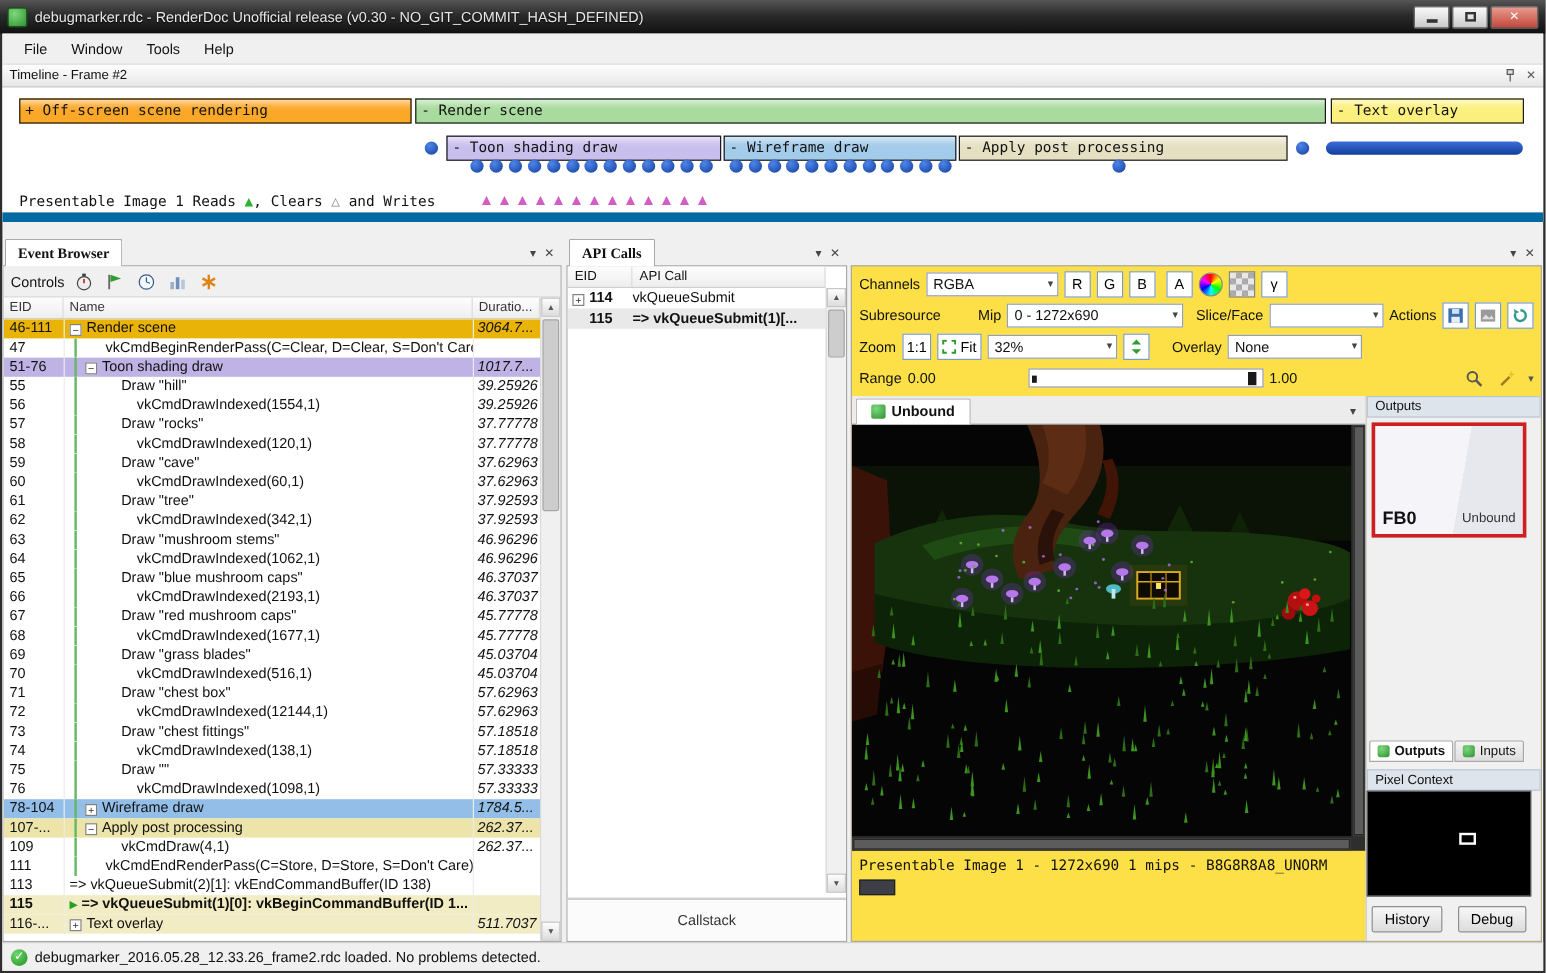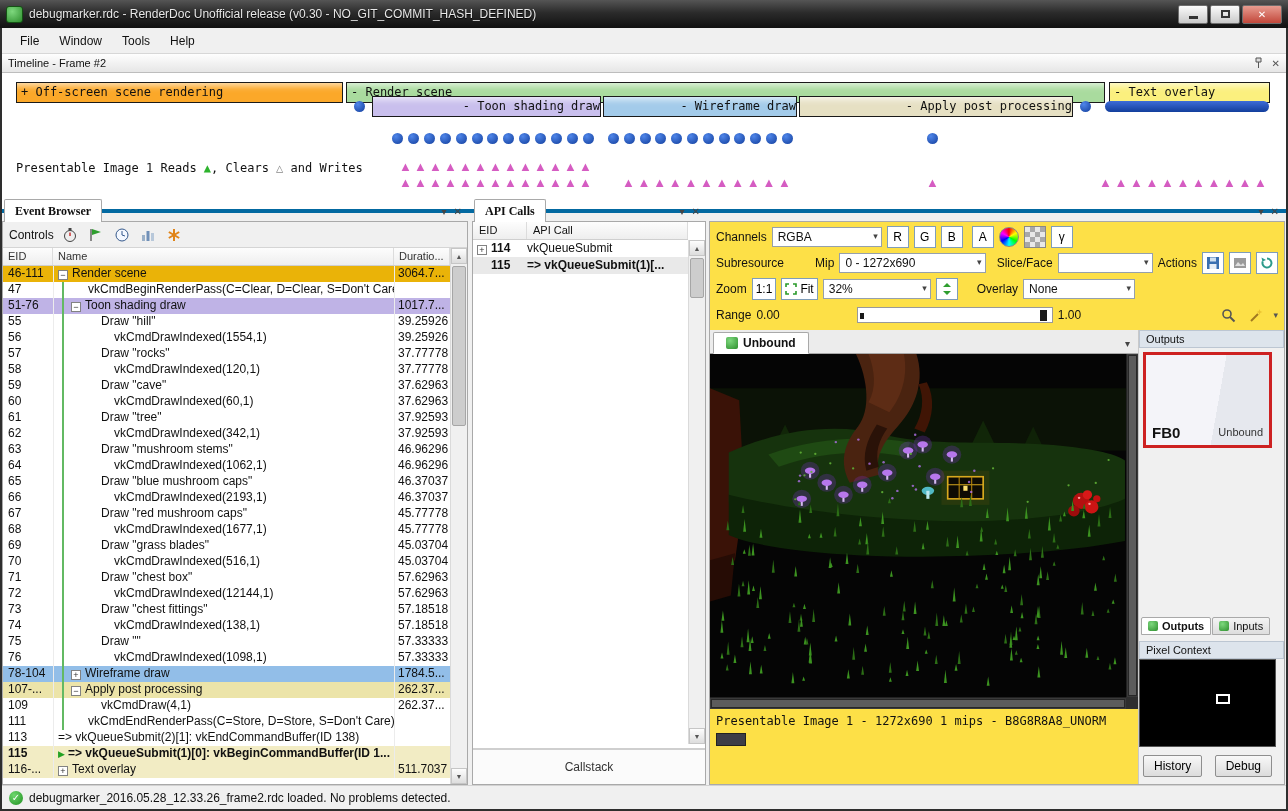--- a/index.html
+++ b/index.html
@@ -19,23 +19,23 @@
 
   
   .menubar { position:absolute; top:28px; left:2px; right:2px; height:26px; background:#f0f0f0; border-bottom:1px solid #d7d7d7; display:flex; align-items:center; padding-left:8px; }
   .menu-item { padding:4px 10px; }
 
   
   .timeline-panel { position:absolute; top:54px; left:2px; right:2px; height:143px; }
   .tl-header { height:19px; background:linear-gradient(#fefefe,#e6e6e6); border-bottom:1px solid #bdbdbd; display:flex; align-items:center; padding:0 6px; font-size:11px; }
   .tl-header .t { flex:1; }
   .tl-hicons { display:flex; gap:8px; color:#555; align-items:center; font-size:10px; }
-  .tl-body { position:relative; height:140px; background:#fff; border-bottom:4px solid #0369a1; overflow:hidden; }
+  .tl-body { position:relative; height:112px; background:#fff; border-bottom:8px solid #0369a1; overflow:hidden; }
   .tl-row { position:absolute; left:0; right:0; height:21px; }
-  #tl-row1 { top:9px; } #tl-row2 { top:23px;text-align:right; } #tl-row3 { top:59px; height:13px; }
+  #tl-row1 { top:9px; } #tl-row2 { top:40px; } #tl-row3 { top:59px; height:13px; }
   .tl-block { position:absolute; top:0; height:21px; border:1px solid #1a1a1a; font-family:"DejaVu Sans Mono",monospace; font-size:12px; line-height:18px; padding-left:4px; white-space:nowrap; overflow:hidden; box-shadow:inset 0 9px 6px -6px rgba(255,255,255,.65); }
   .tl-dot { position:absolute; top:5px; width:11px; height:11px; border-radius:50%; background:radial-gradient(circle at 35% 30%, #4f86ea, #123e9c); }
   #tl-row3 .tl-dot { top:1px; }
   .tl-bar { position:absolute; top:5px; height:11px; border-radius:6px; background:linear-gradient(#3d6cd8,#123e9c); }
   .tl-markers { position:absolute; left:0; right:0; top:84px; height:38px; }
   .tl-legend { position:absolute; left:14px; top:4px; font-family:"DejaVu Sans Mono",monospace; font-size:12px; white-space:pre; }
   .tri-green { color:#2db32d; } .tri-clear { color:#8a8a8a; }
   .tl-tri { position:absolute; font-size:13px; line-height:13px; color:#d55cc2; }
 
   
@@ -54,21 +54,21 @@
   
   .eb-toolbar { position:absolute; top:0; left:0; right:0; height:26px; background:#f0f0f0; border-bottom:1px solid #d5d5d5; display:flex; align-items:center; gap:6px; padding:0 6px; }
   .eb-icon { width:20px; height:20px; display:flex; align-items:center; justify-content:center; }
   .colhead { position:absolute; top:26px; left:0; right:17px; height:18px; background:linear-gradient(#fdfdfd,#eee); border-bottom:1px solid #cfcfcf; display:flex; font-size:11px; color:#333; }
   .colhead span { padding:2px 0 0 5px; border-right:1px solid #dcdcdc; overflow:hidden; white-space:nowrap; }
   .ch-eid { flex:0 0 50px; } .ch-name { flex:1; } .ch-dur { flex:0 0 56px; }
   .eb-rows { position:absolute; top:44px; bottom:0; left:0; right:17px; overflow:hidden; background:#fff; }
   .erow { display:flex; height:16px; line-height:15px; white-space:nowrap; }
   .c-eid { flex:0 0 50px; padding-left:5px; overflow:hidden; }
   .c-name { flex:1; position:relative; overflow:hidden; border-left:1px solid #ececec; }
-  .c-dur { flex:0 0 56px; border-left:1px solid #ececec; padding-left:3px; overflow:hidden; }
+  .c-dur { flex:0 0 56px; border-left:1px solid #ececec; padding-left:3px; overflow:hidden;font-style:italic; }
   .guide { display:none; position:absolute; left:8px; top:0; bottom:0; width:2px; background:#63b963; }
   .guide.on { display:block; }
   .box { display:inline-block; width:10px; height:10px; border:1px solid #828282; background:#fff; font-size:9px; line-height:8px; text-align:center; margin-right:4px; color:#333; vertical-align:-1px; }
   .box.spacer { border:none; background:transparent; width:13px; }
   .cur { color:#23a123; font-size:9px; margin-right:3px; }
 
   
   .vscroll { position:absolute; top:26px; bottom:0; right:0; width:17px; background:#f0f0f0; border-left:1px solid #dadada; }
   .vscroll .sb-btn { position:absolute; left:0; right:0; height:16px; font-size:7px; color:#555; text-align:center; line-height:16px; background:linear-gradient(#fdfdfd,#ddd); border:1px solid #c6c6c6; }
   .vscroll .sb-down { bottom:0; }

